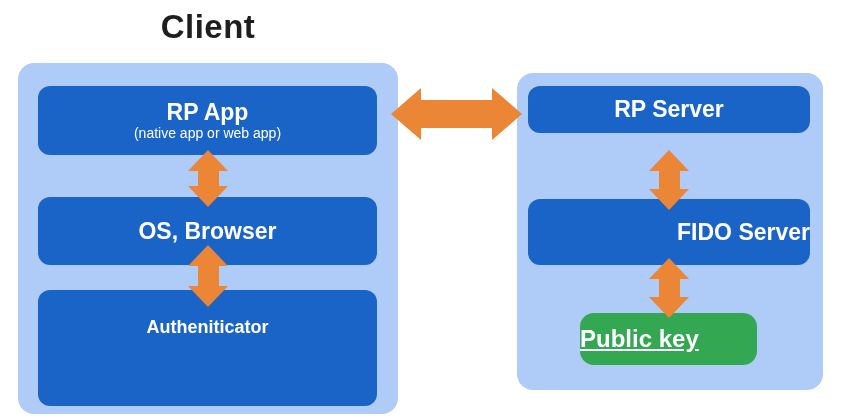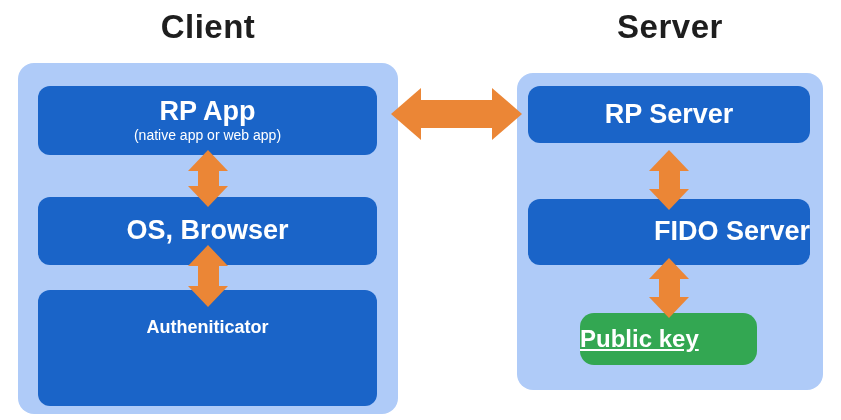--- a/index.html
+++ b/index.html
@@ -27,29 +27,29 @@
     position:absolute;background:var(--container-blue);border-radius:16px;
   }
   .client-container{left:18px;top:63px;width:380px;height:351px;}
   .server-container{left:517px;top:73px;width:306px;height:317px;}
 
   .box{
     position:absolute;background:var(--box-blue);border-radius:12px;
     color:var(--box-text);display:flex;flex-direction:column;
     align-items:center;justify-content:center;text-align:center;
   }
-  .box-label{font-size:27px;font-weight:600;line-height:1.15;}
+  .box-label{font-size:23px;font-weight:600;line-height:1.15;}
   .box-sublabel{font-size:14px;font-weight:400;line-height:1.25;}
 
   .rp-app{left:20px;top:23px;width:339px;height:69px;}
   .os-browser{left:20px;top:134px;width:339px;height:68px;text-align:right;}
   .authenticator{left:20px;top:227px;width:339px;height:116px;justify-content:flex-start;}
   .authenticator .auth-label{margin-top:27px;font-size:18px;font-weight:600;}
 
-  .rp-server{left:11px;top:13px;width:282px;height:57px;}
+  .rp-server{left:11px;top:13px;width:282px;height:47px;}
   .fido-server{left:11px;top:126px;width:282px;height:66px;align-items:flex-end;}
 
   .key-box{
     position:absolute;background:var(--key-green);border-radius:14px;
     color:var(--box-text);display:flex;align-items:center;justify-content:flex-start;
     font-size:23px;font-weight:700;text-decoration:underline;
   }
   .private-key{left:87px;top:55px;width:171px;height:45px;}
   .public-key{left:63px;top:240px;width:177px;height:52px;font-size:24px;}
 
@@ -78,21 +78,20 @@
   .va-server-1{left:132px;top:77px;height:60px;}
   .va-server-2{left:132px;top:185px;height:60px;}
   .ha-link{left:391px;top:88px;width:131px;}
 </style>
 </head>
 <body>
 
 <div class="stage">
 
   <div class="col-title client-title">Client</div>
-  <div class="col-title server-title">Server</div>
 
   <div class="container client-container">
 
     <div class="box rp-app">
       <div class="box-label">RP App</div>
       <div class="box-sublabel">(native app or web app)</div>
     </div>
 
     <div class="arrow-v va-client-1">
       <div class="head-up"></div>

